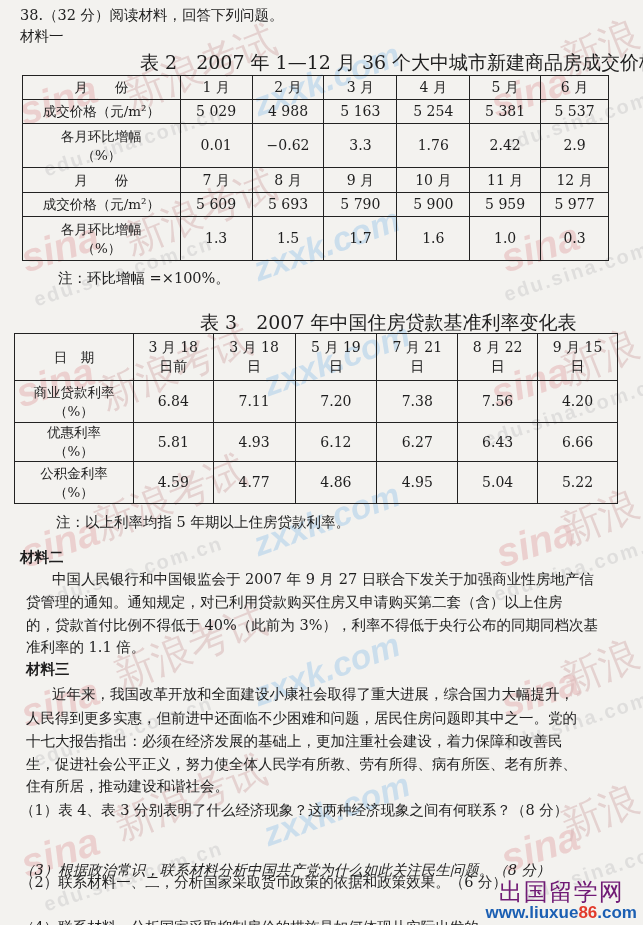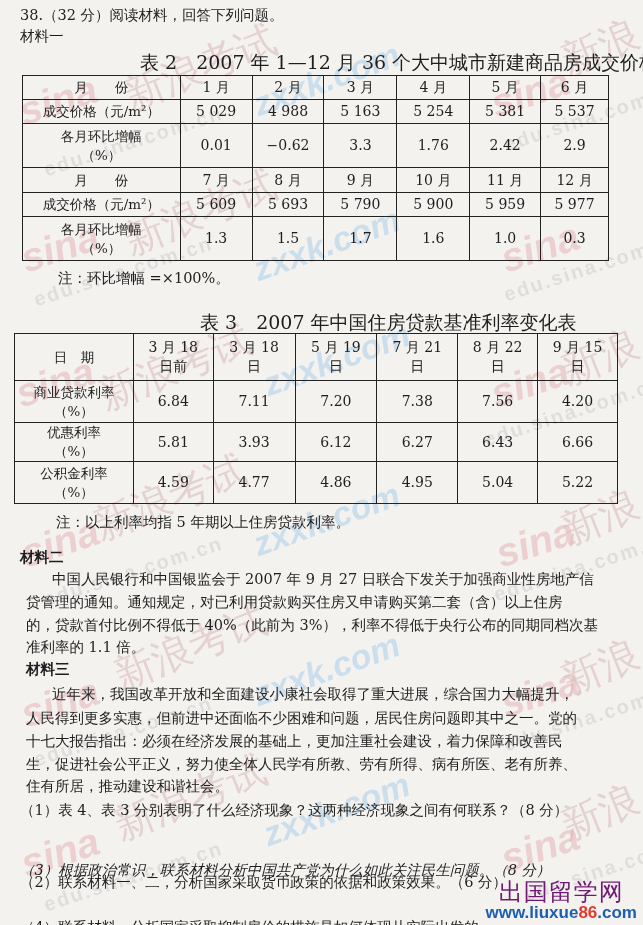--- a/index.html
+++ b/index.html
@@ -215,21 +215,21 @@
       <td>7.38</td>
       <td>7.56</td>
       <td>4.20</td>
     </tr>
     <tr style="height:32px">
       <td class="hd">
             <div>优惠利率</div>
             <div>（%）</div>
           </td>
       <td>5.81</td>
-      <td>3.93</td>
+      <td>4.93</td>
       <td>6.12</td>
       <td>6.27</td>
       <td>6.43</td>
       <td>6.66</td>
     </tr>
     <tr style="height:42px">
       <td class="hd">
             <div>公积金利率</div>
             <div>（%）</div>
           </td>

